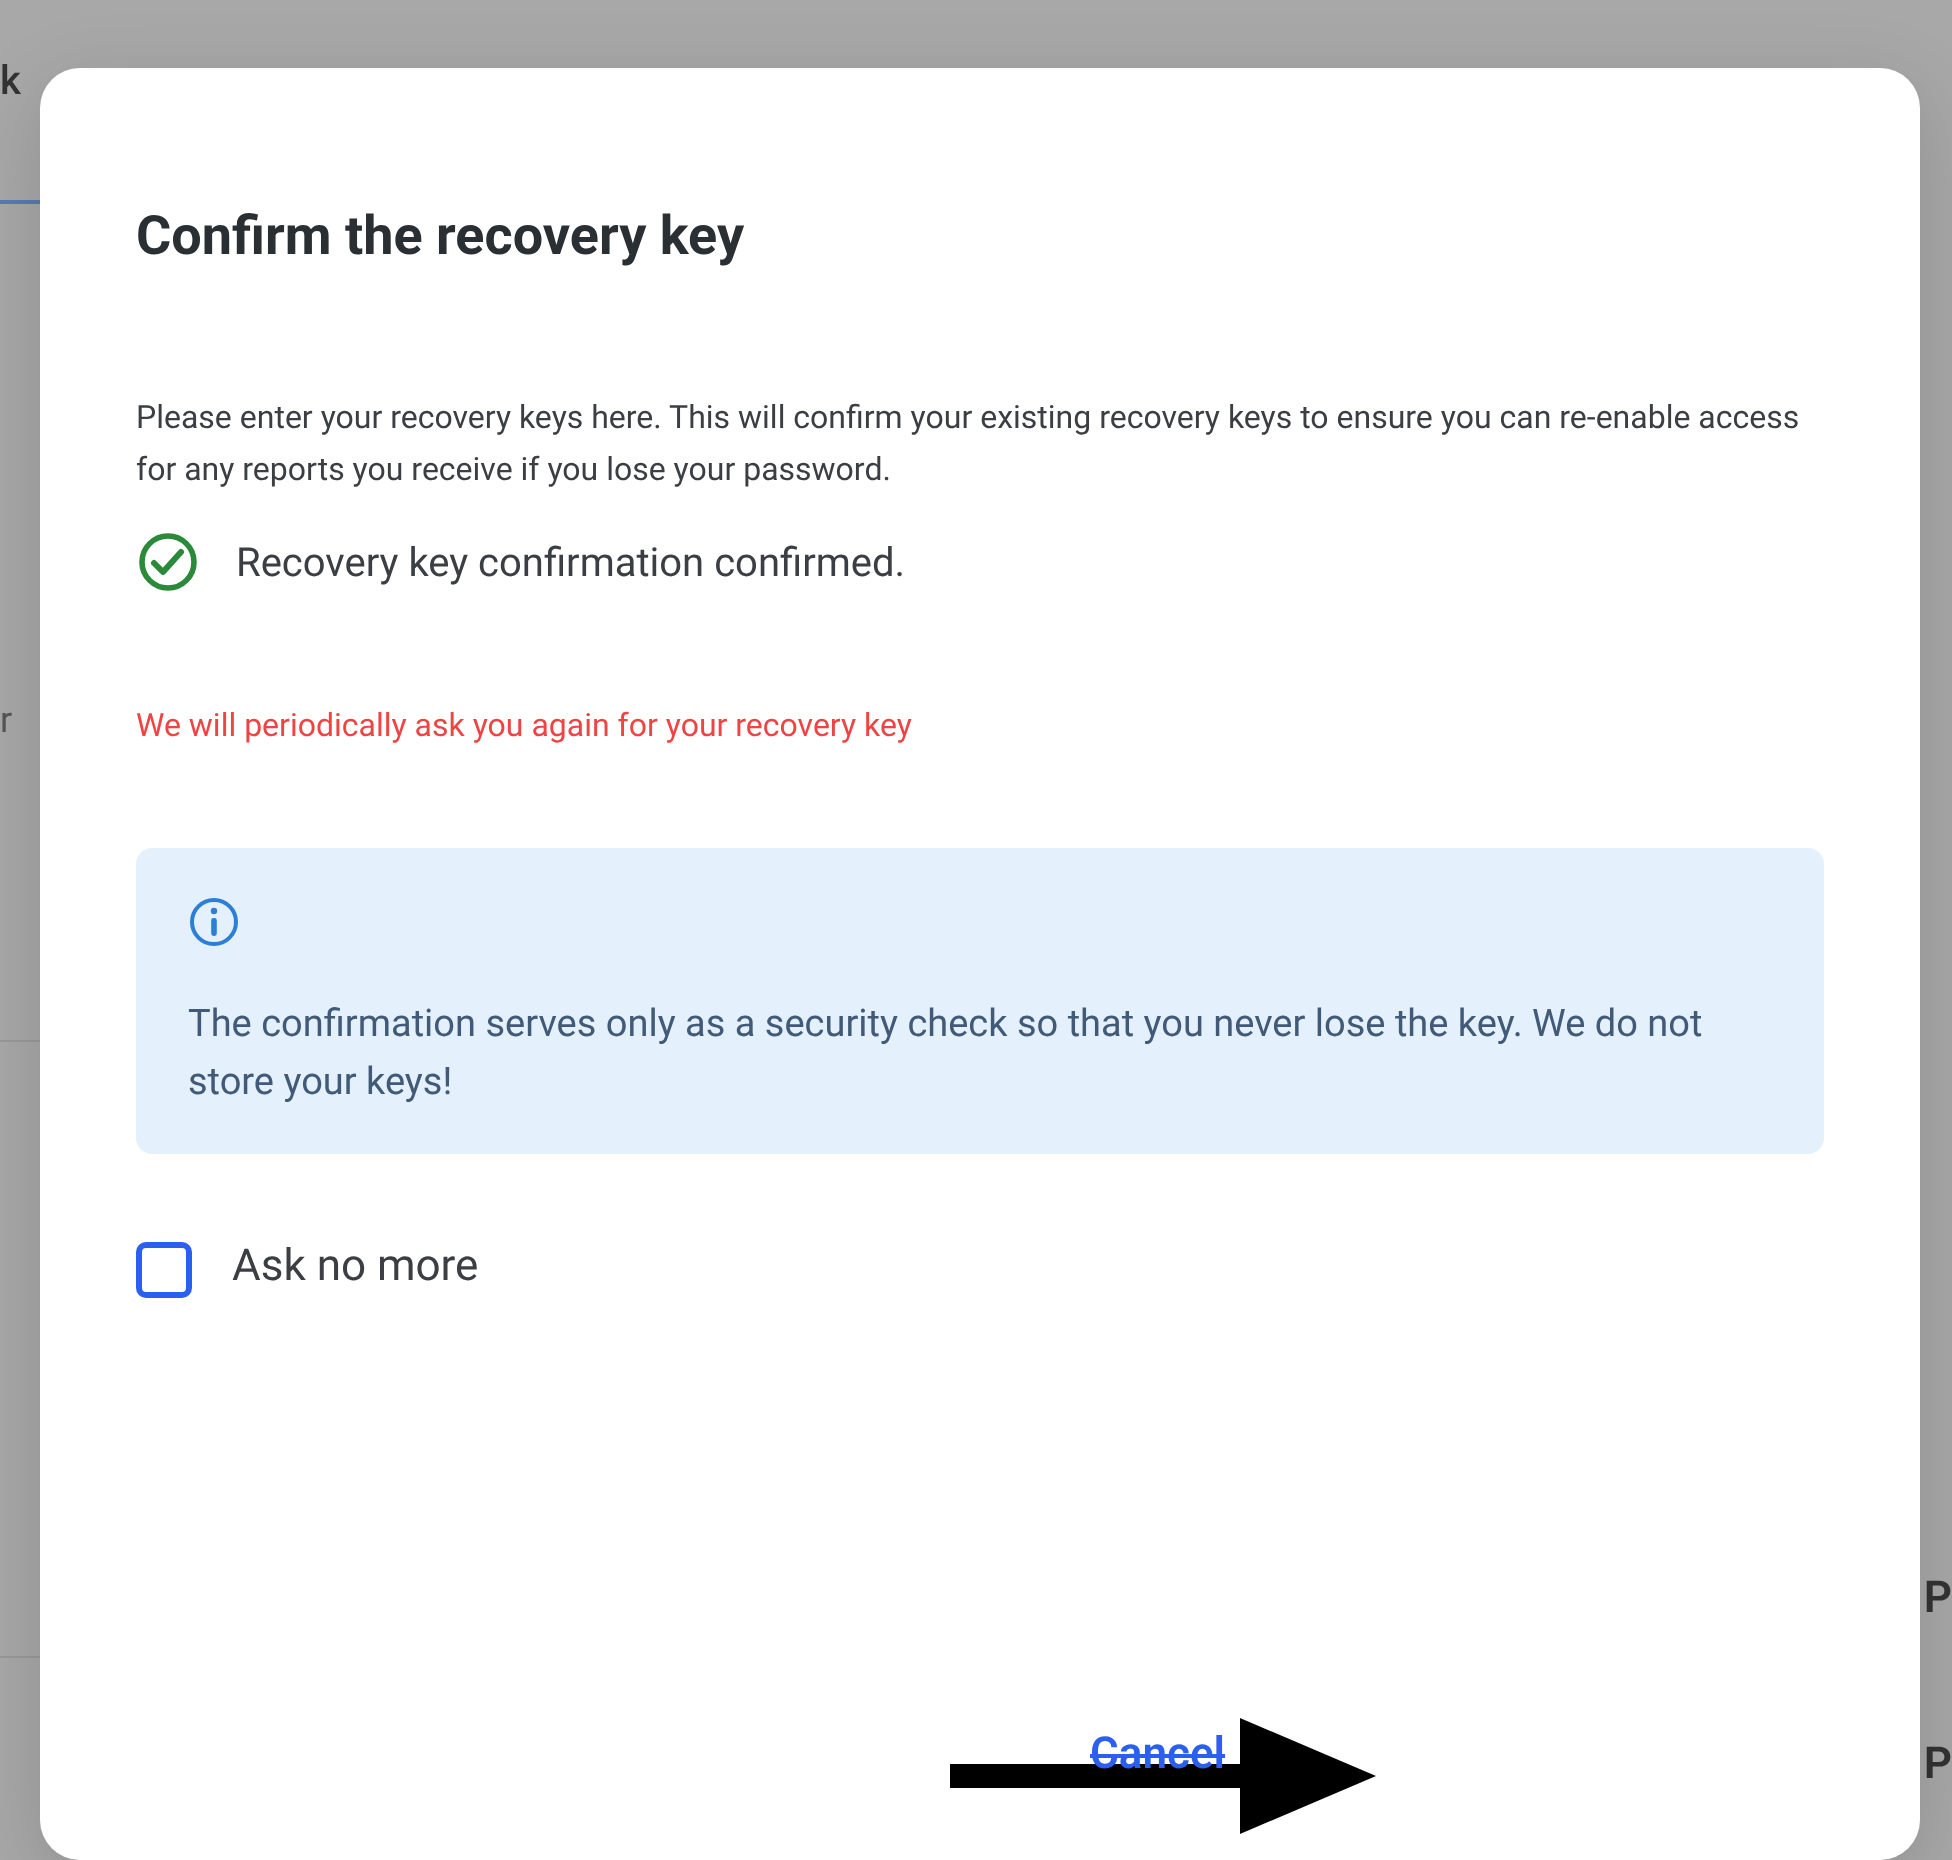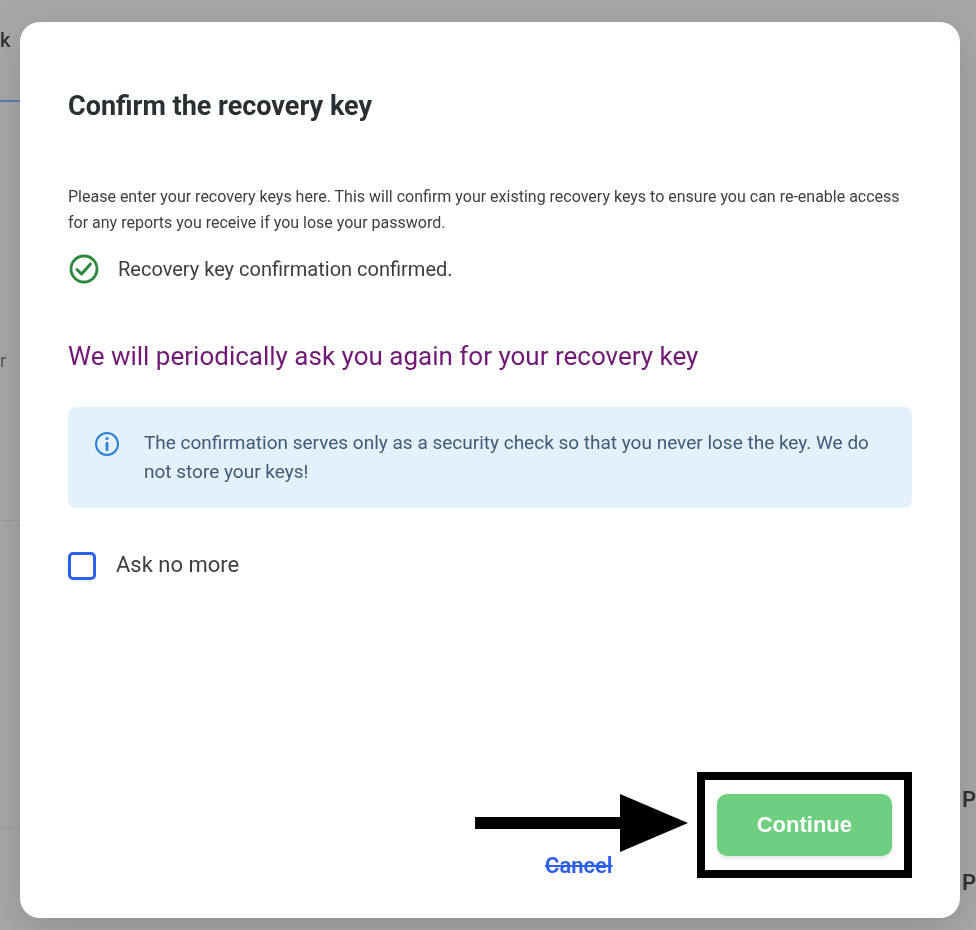--- a/index.html
+++ b/index.html
@@ -23,21 +23,21 @@
     .bg-k { top: 28px; left: 0px; font-weight: 500; }
     .bg-line1 { top: 100px; left: 0; width: 20px; height: 2px; background:#5a7ab5; position:absolute; }
     .bg-r { top: 350px; left: 0px; font-size: 18px; color:#555; }
     .bg-p1 { top: 787px; right: 0px; font-weight: 600; font-size:22px; }
     .bg-p2 { top: 870px; right: 0px; font-weight: 600; font-size:22px; }
     .bg-hr { position:absolute; top:520px; left:0; width:20px; height:1px; background:#999; }
     .bg-hr2 { position:absolute; top:828px; left:0; width:20px; height:1px; background:#999; }
 
     .modal {
       position: absolute;
-      top: 22px;
+      top: 34px;
       left: 20px;
       width: 940px;
       height: 896px;
       background: #ffffff;
       border-radius: 20px;
       padding: 68px 48px 40px 48px;
       box-shadow: 0 10px 40px rgba(0,0,0,0.15);
     }
     .modal-title {
       font-size: 27px;
@@ -66,32 +66,33 @@
     .check-icon {
       width: 32px;
       height: 32px;
       flex-shrink:0;
     }
     .success-text {
       font-size: 20px;
       color: #3b3f43;
     }
     .periodic {
-      font-size: 26px;
-      color: #701a75;
-      margin-bottom: 36px;
+      font-size: 16px;
+      color: #ef4444;
+      margin-bottom: 52px;
     }
     .info-box {
       background: #e4f0fb;
       border-radius: 8px;
       padding: 22px 26px;
       display: flex;
       gap: 24px;
       align-items: flex-start;
       margin-bottom: 44px;
+      flex-direction: column;
     }
     .info-icon {
       width: 26px;
       height: 26px;
       flex-shrink: 0;
       margin-top: 2px;
     }
     .info-text {
       font-size: 19px;
       line-height: 1.5;
@@ -206,18 +207,15 @@
   </div>
 
   <div class="footer">
     <span class="arrow">
       <svg width="220" height="70" viewBox="0 0 220 70">
         <line x1="5" y1="35" x2="155" y2="35" stroke="#000" stroke-width="12"></line>
         <polygon points="150,6 218,35 150,64" fill="#000"></polygon>
       </svg>
     </span>
     <span class="cancel-link">Cancel</span>
-    <span class="continue-wrap">
-      <button class="continue-btn">Continue</button>
-    </span>
   </div>
 
 </div>
 
 </body></html>

